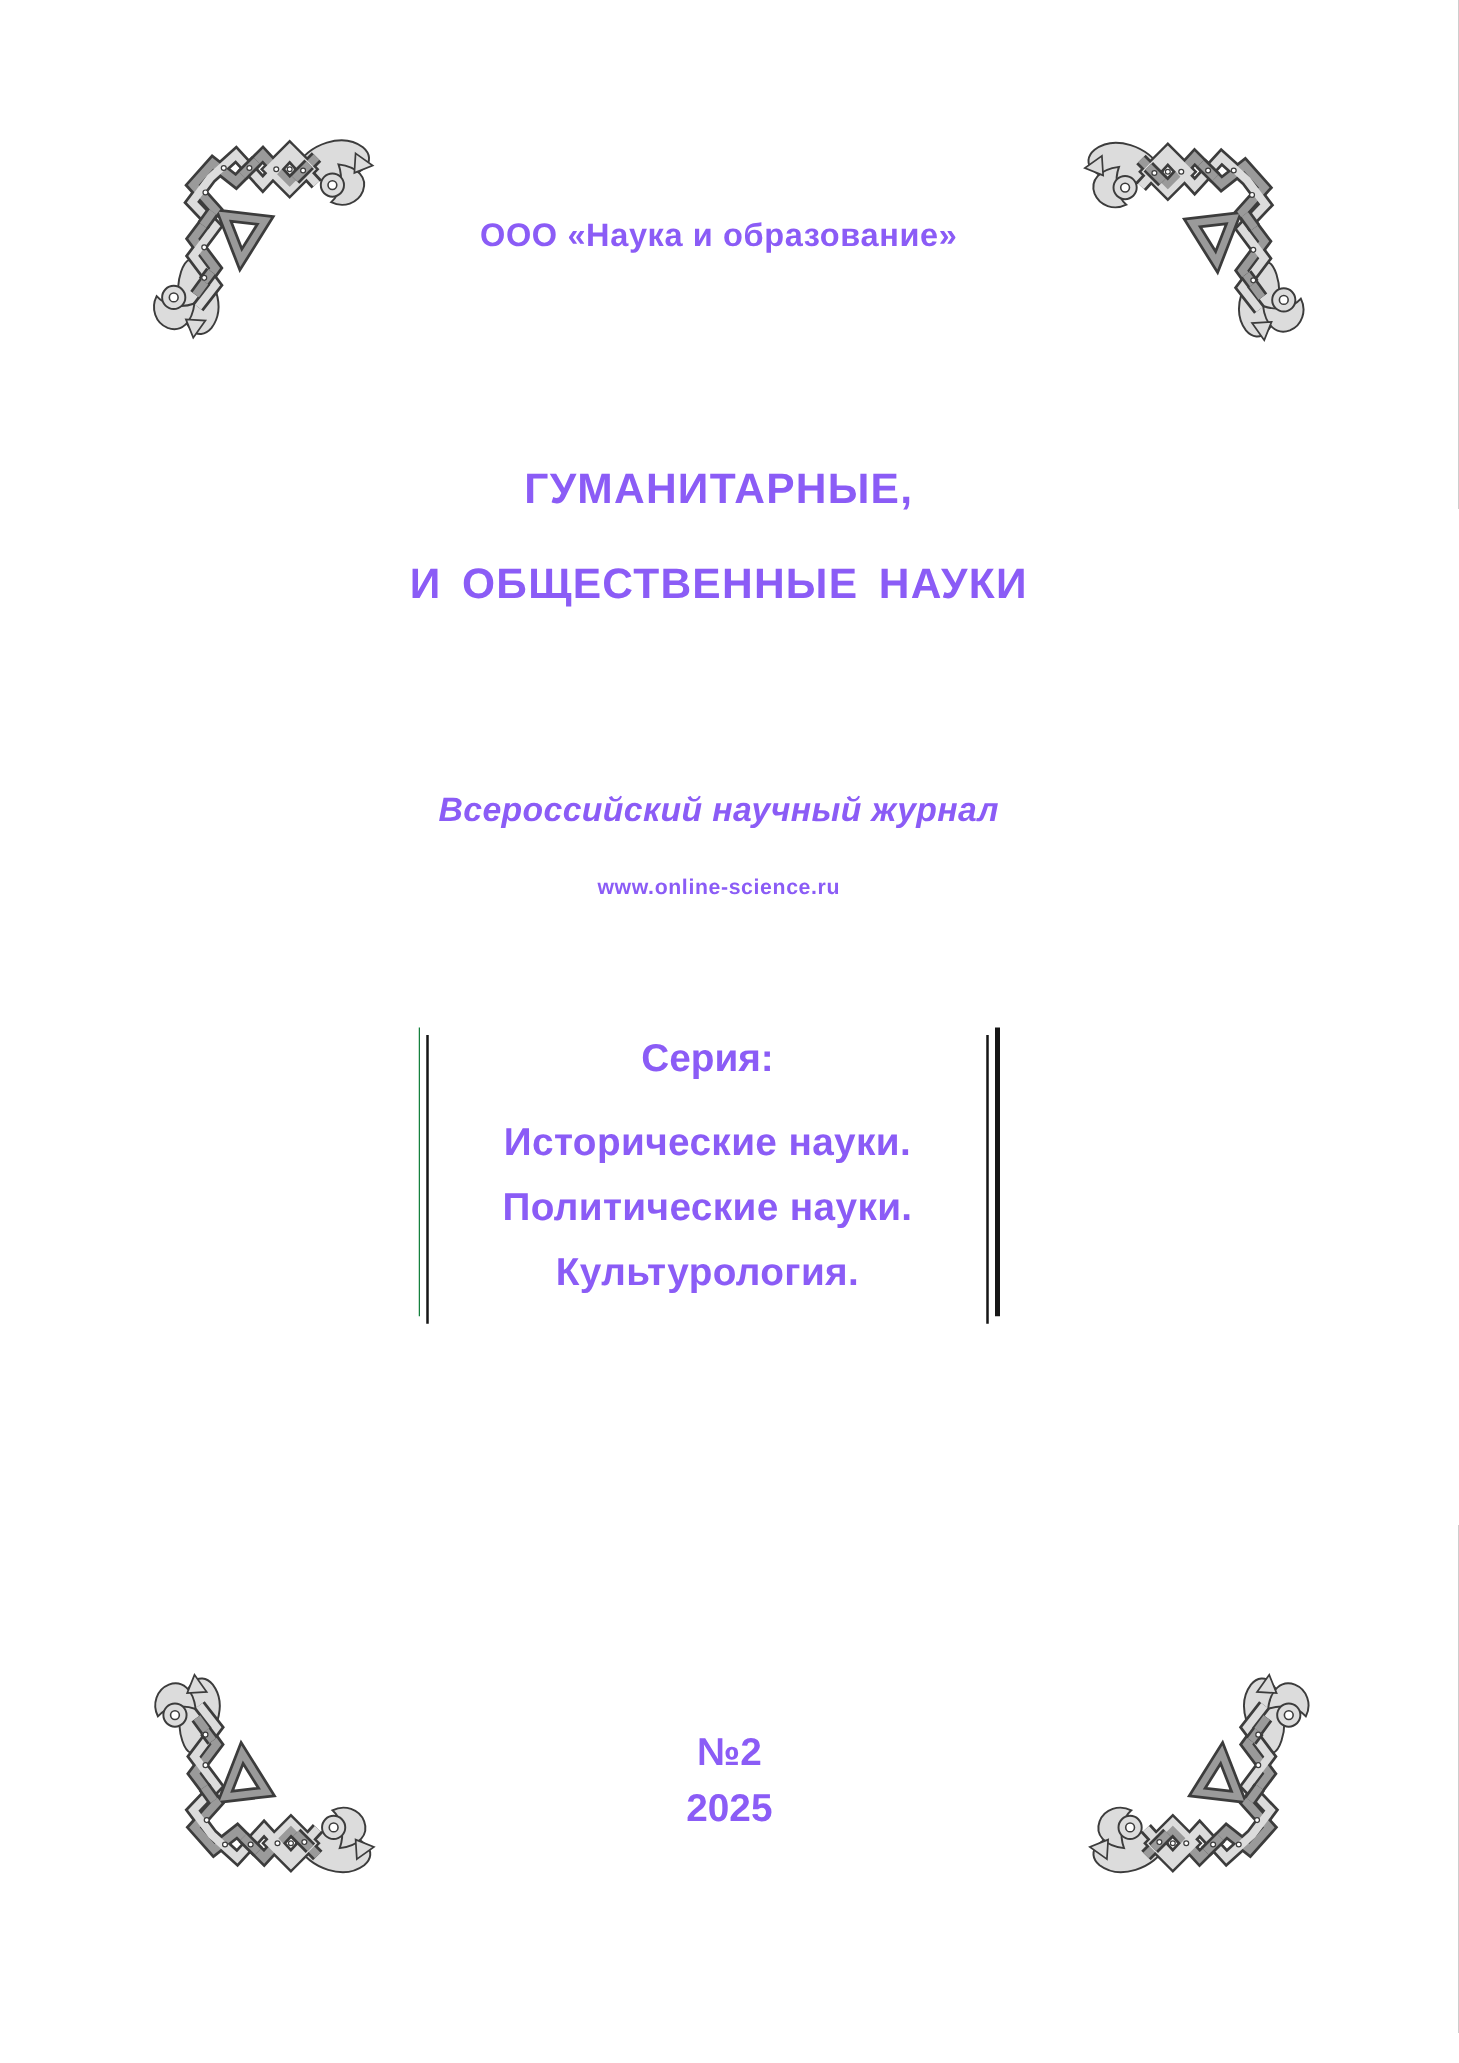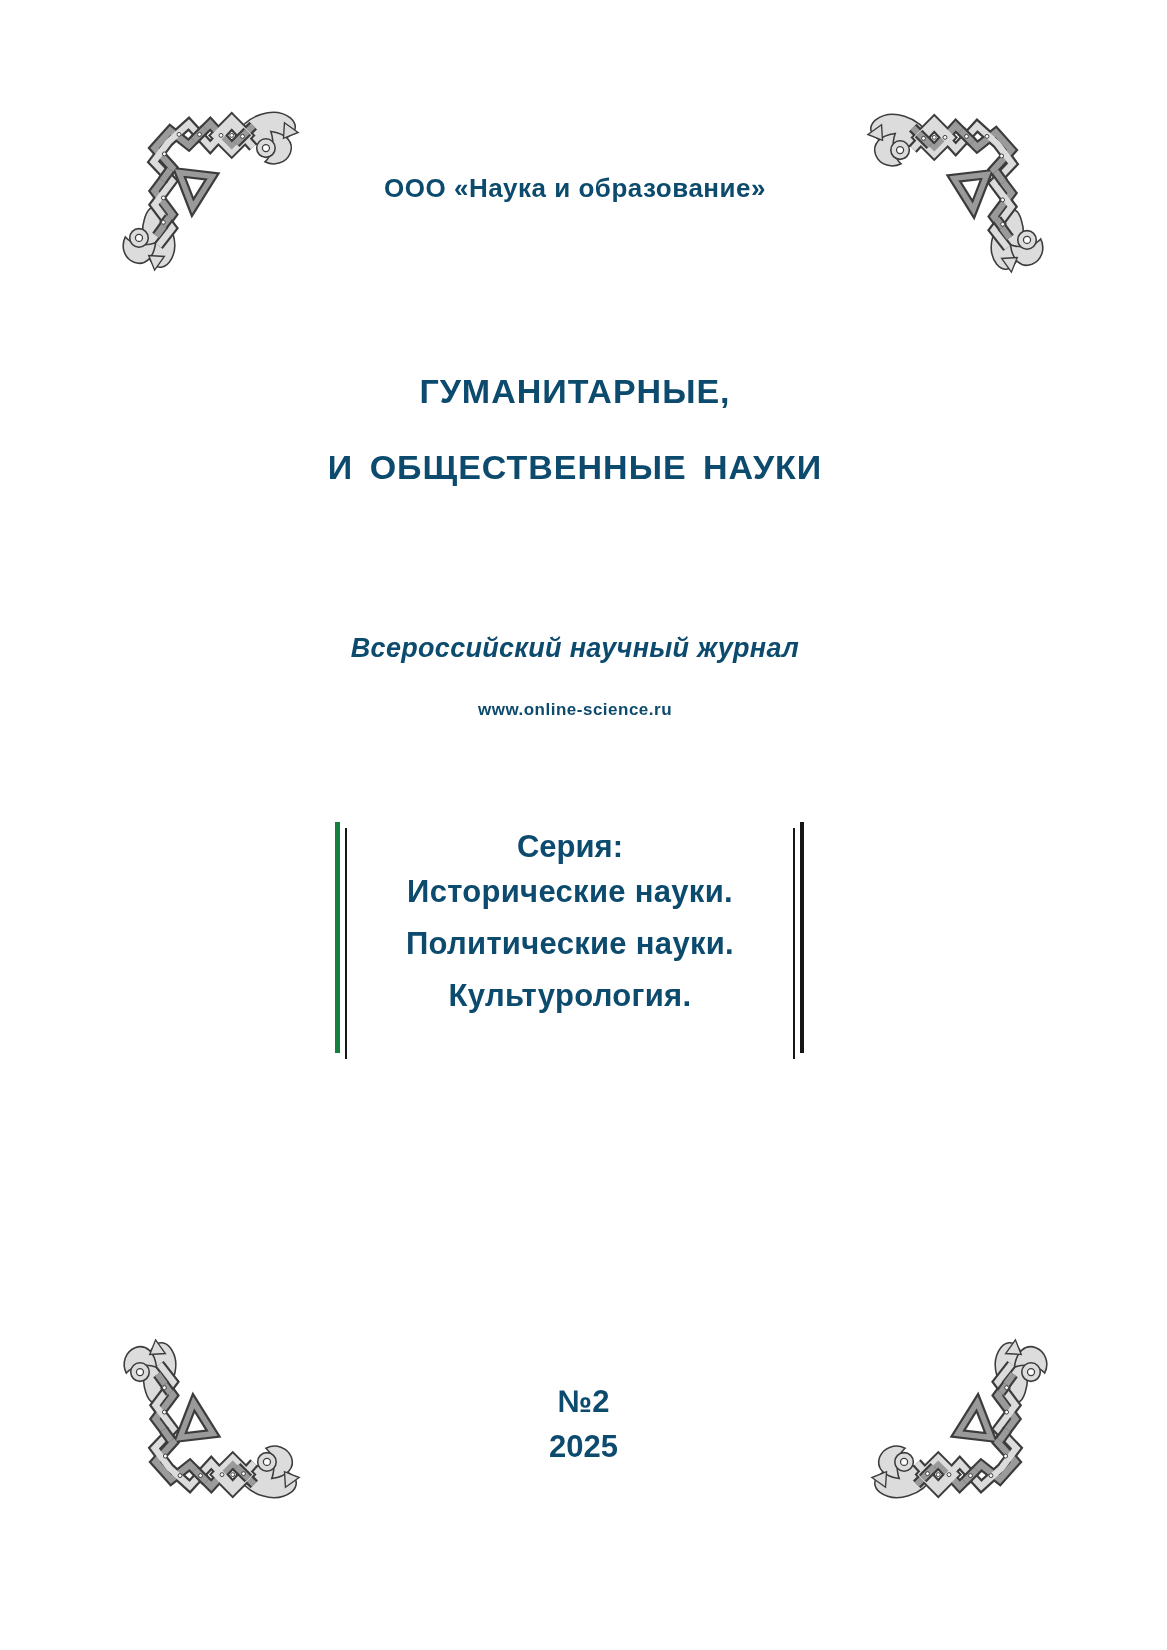--- a/index.html
+++ b/index.html
@@ -2,51 +2,51 @@
 <html><head>
 <meta charset="utf-8">
 <style>
   html,body{margin:0;padding:0;background:#888;}
   .page{
     position:relative;
     width:1167px;height:1650px;
     margin:0 auto;
     background:#ffffff;
     font-family:"Liberation Sans",sans-serif;
-    color:#0c4a6e;
+    color:#8b5cf6;
     overflow:hidden;
   }
   .centered{
     position:absolute;left:0;right:17px;
     text-align:center;
     font-weight:bold;
     white-space:nowrap;
   }
   .publisher{top:172px;font-size:26px;line-height:32px;letter-spacing:0.5px;}
   .main-title{
     top:353px;font-size:34px;line-height:76px;
     letter-spacing:1px;word-spacing:6px;text-align:center;
   }
   .subtitle{top:632px;font-size:27px;line-height:32px;letter-spacing:0.3px;font-style:italic;}
   .website{top:695px;font-size:17px;line-height:30px;letter-spacing:0.5px;}
 
   .series-box{
     position:absolute;left:335px;top:822px;
     width:460px;height:231px;
-    border-left:5px solid #15803d;
+    border-left:1px solid #15803d;
     border-right:4px solid #161616;
   }
   .series-box-inner{
     height:100%;margin:0 5px;
     border-left:2px solid #161616;
     border-right:2px solid #161616;
     text-align:center;font-weight:bold;
   }
   .series-label{margin-top:6px;font-size:31px;line-height:38px;}
-  .series-items{font-size:31px;line-height:52px;letter-spacing:0.3px;}
+  .series-items{margin-top:22px;font-size:31px;line-height:52px;letter-spacing:0.3px;}
 
   .issue-number{top:1384px;left:0;right:0;font-size:31px;line-height:36px;}
   .issue-year{top:1429px;left:0;right:0;font-size:31px;line-height:36px;}
 
   .corner{position:absolute;width:166px;height:166px;overflow:visible;}
   .corner-tl{left:138px;top:110px;}
   .corner-tr{left:862px;top:112px;transform:scaleX(-1);}
   .corner-bl{left:139px;top:1334px;transform:scaleY(-1);}
   .corner-br{left:866px;top:1334px;transform:scale(-1,-1);}
   .defs-svg{position:absolute;width:0;height:0;}

